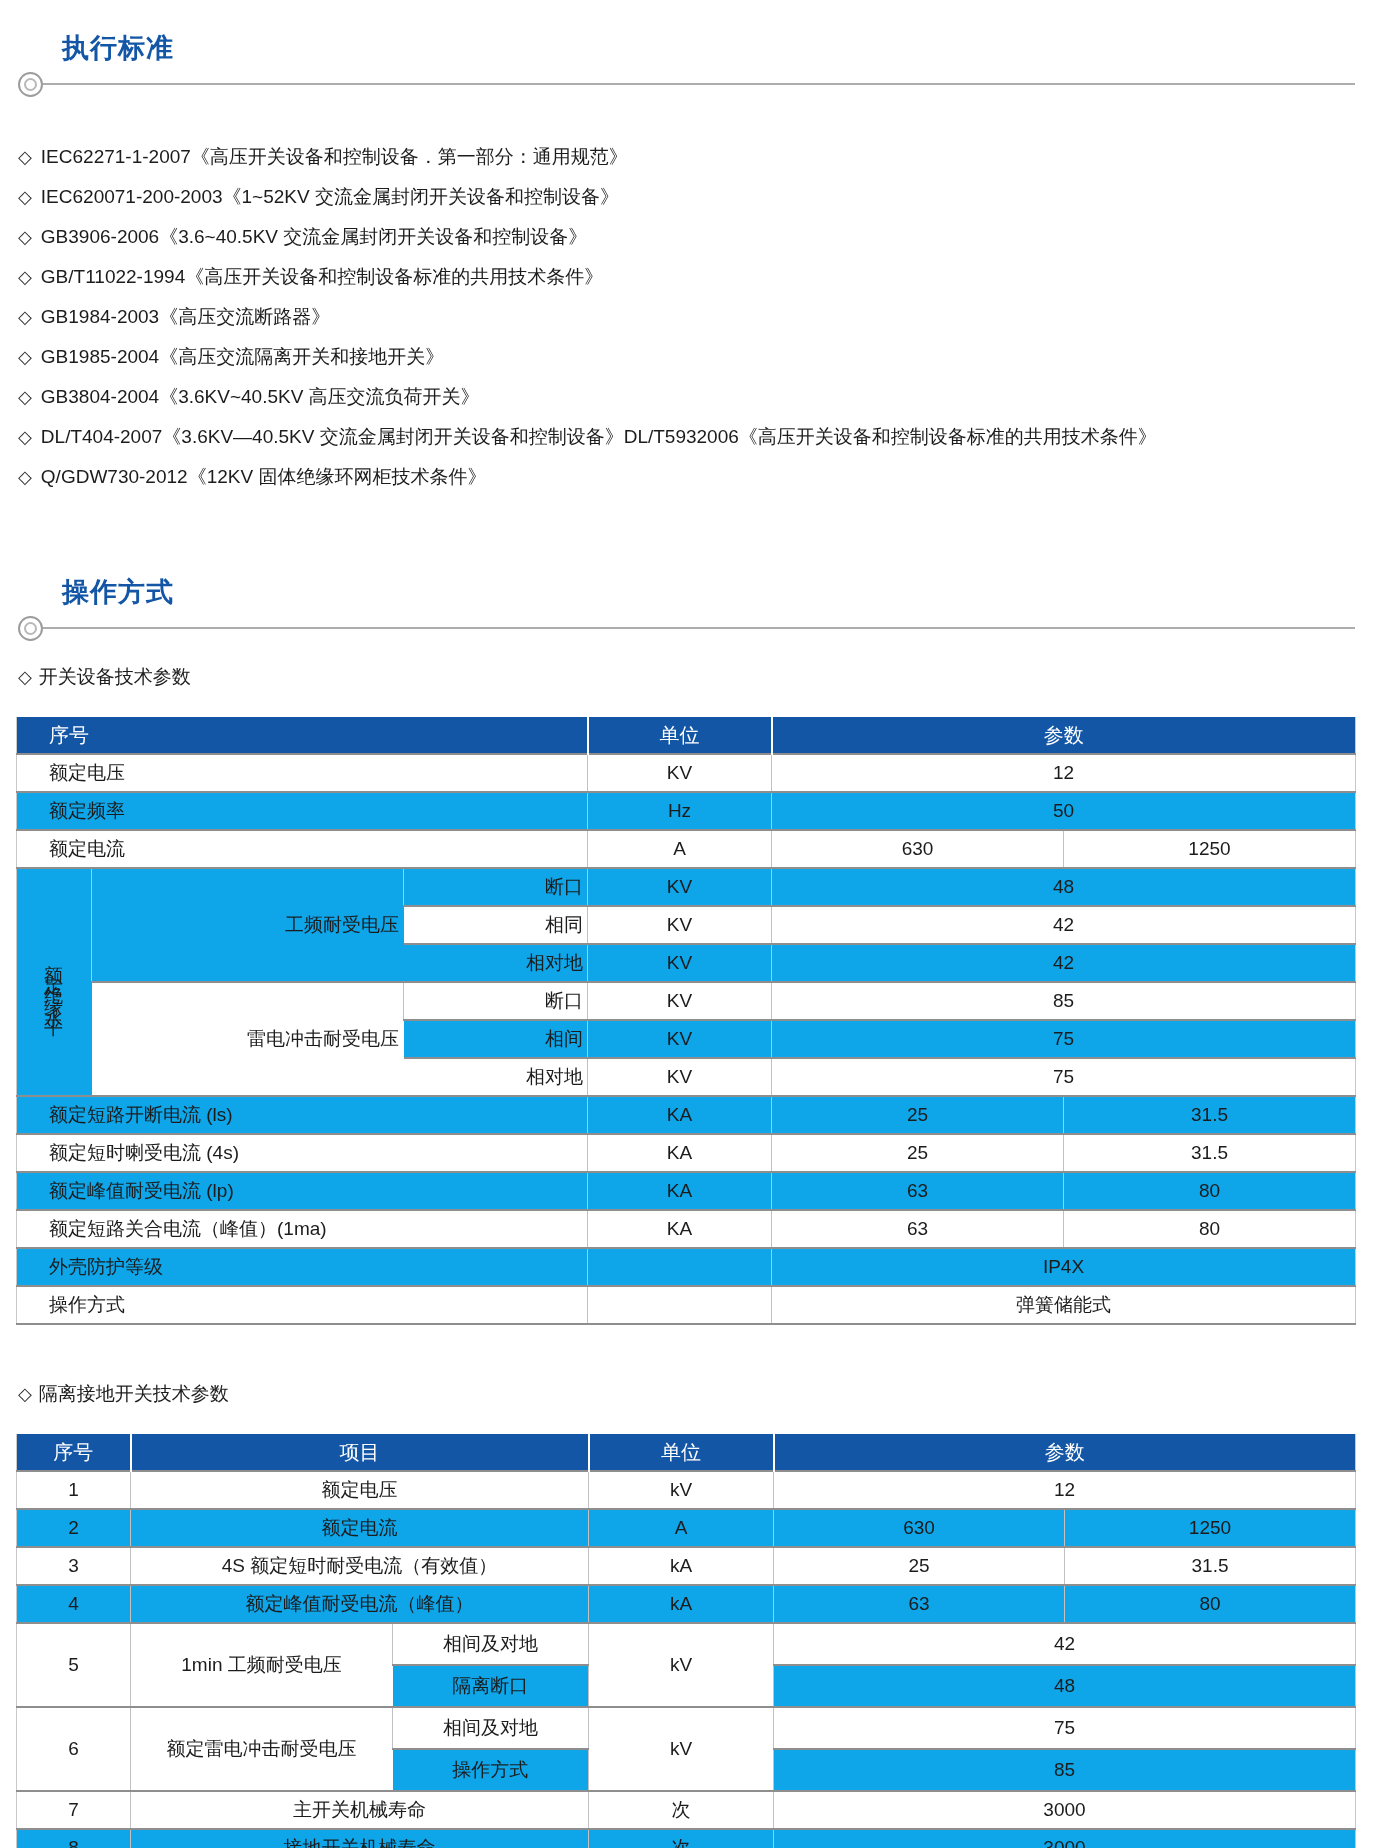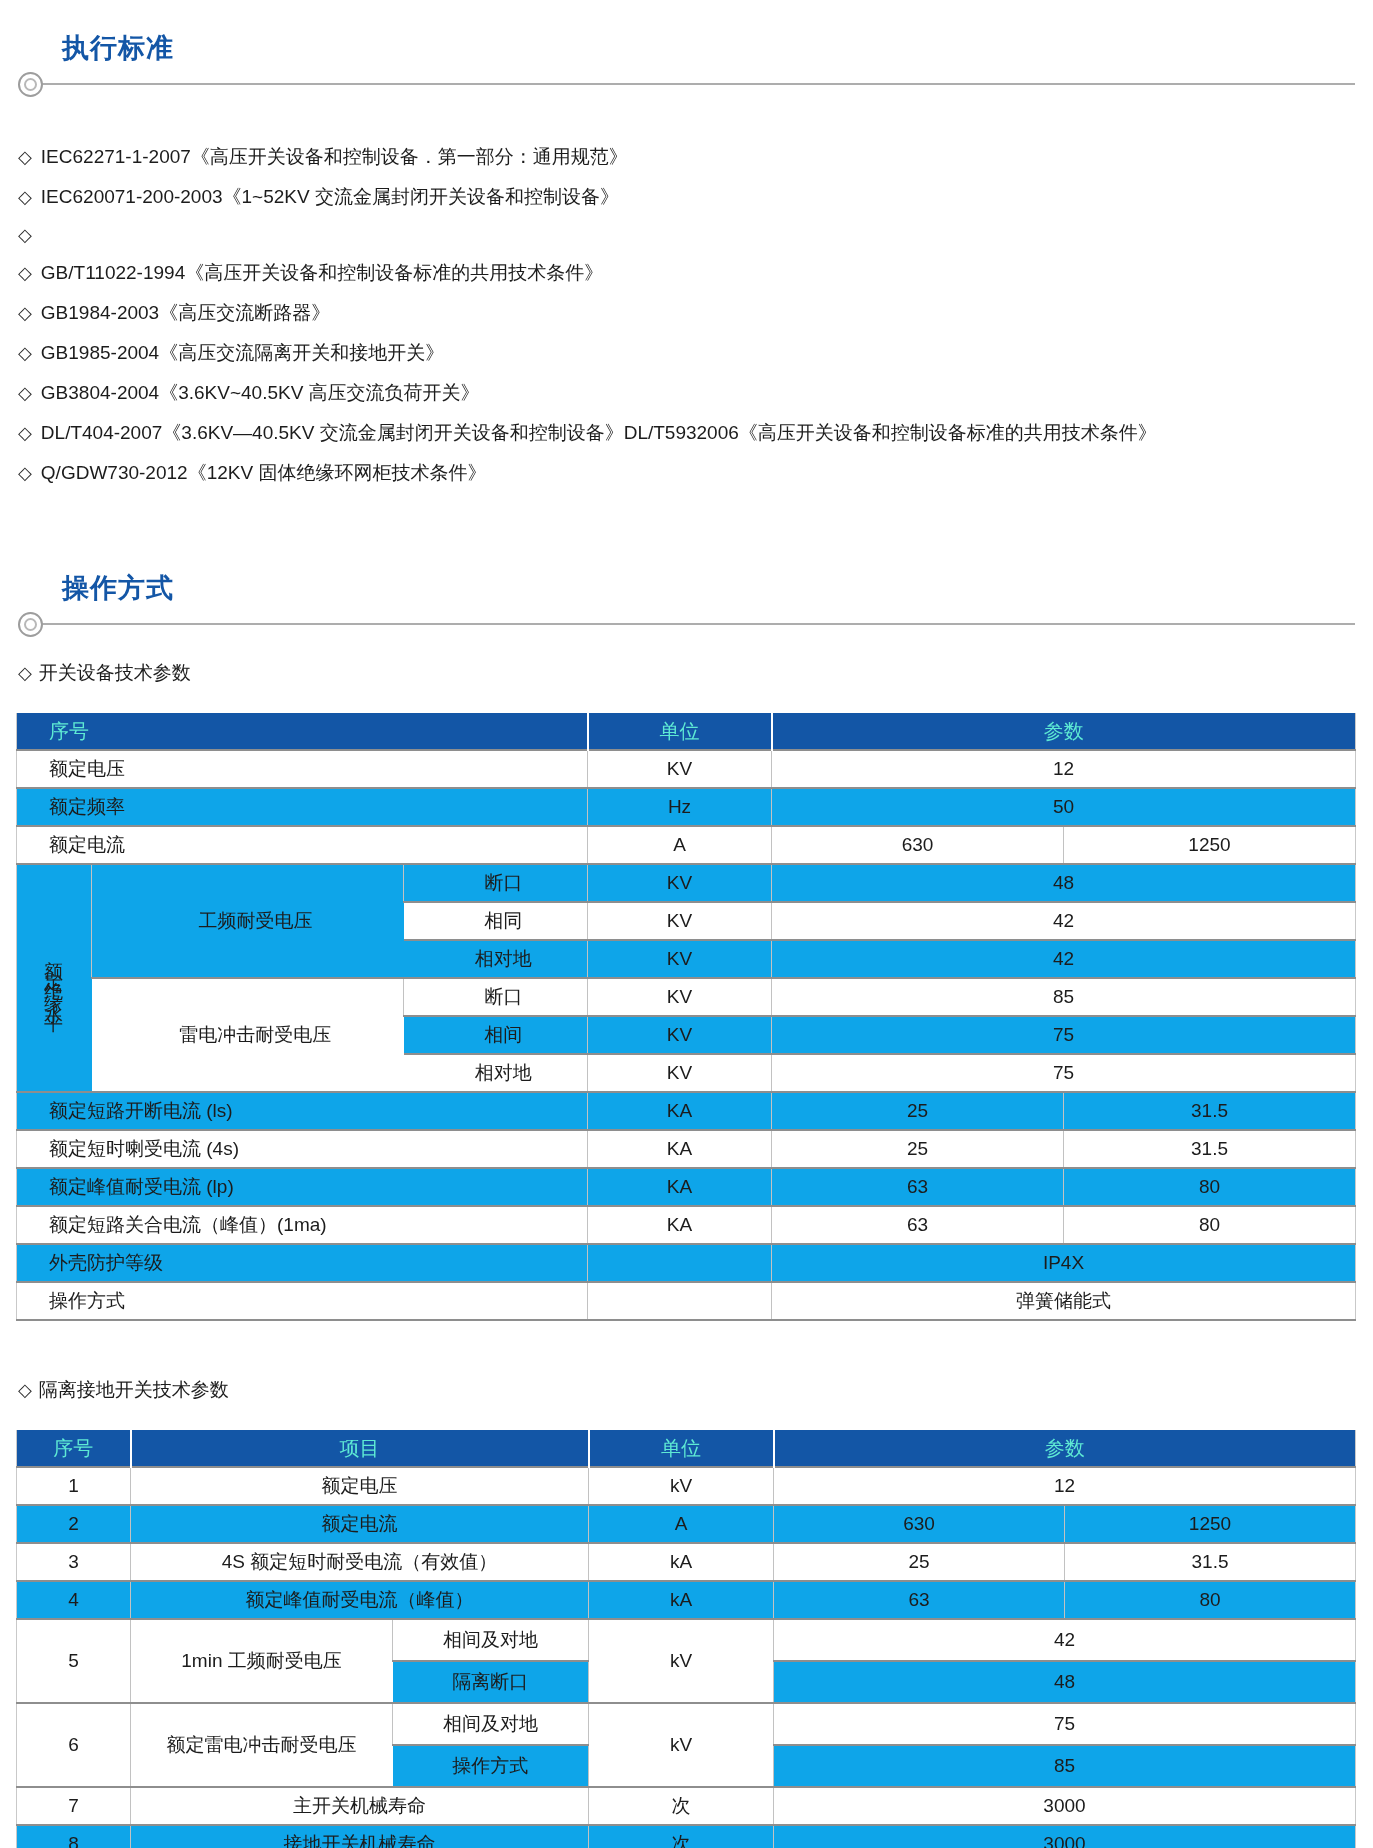--- a/index.html
+++ b/index.html
@@ -23,29 +23,29 @@
 
   .sec2 { margin-top:84px; }
 
   .subtitle { display:flex; align-items:center; gap:7px; font-size:19px; margin:20px 0 0 2px; }
   .subtitle .diamond { font-size:18px; }
 
   
   .ptable { border-collapse:collapse; table-layout:fixed; width:1339px; margin-top:27px;
             font-size:19px; border-left:1px solid #c9c9c9; border-right:1px solid #c9c9c9;
             border-bottom:2px solid #8e8e8e; }
-  .ptable th { background:#1356a6; color:#5eead4; font-weight:normal; font-size:20px;
+  .ptable th { background:#1356a6; color:#ffffff; font-weight:normal; font-size:20px;
                height:37px; padding:0; border-left:2px solid #ffffff; text-align:center; }
   .ptable th:first-child { border-left:none; }
   .ptable th.th-left { text-align:left; padding-left:32px; }
   .ptable td { height:38px; padding:0 4px; border-top:2px solid #8e8e8e; border-left:1px solid #c2c2c2;
                text-align:center; background:#ffffff; }
   .ptable td:first-child { border-left:none; }
   .ptable td.lbl { text-align:left; padding-left:32px; }
-  .ptable td.sub { text-align:center; padding-left:20px; }
+  .ptable td.sub { text-align:right; padding-left:20px; }
   .ptable td.alt { background:#0ea5e9; }
   .ptable td.tall { height:42px; }
   .vwrap { writing-mode:vertical-lr; text-orientation:upright; margin:0 auto; letter-spacing:11px;
            font-size:19px; line-height:1; }
   .t2 { margin-top:27px; }
 </style>
 </head>
 <body>
 
 <div class="page">
@@ -63,20 +63,21 @@
         <li>
             <span class="diamond">◇</span>
             <span>IEC62271-1-2007《高压开关设备和控制设备．第一部分：通用规范》</span>
           </li>
         <li>
             <span class="diamond">◇</span>
             <span>IEC620071-200-2003《1~52KV 交流金属封闭开关设备和控制设备》</span>
           </li>
         <li>
             <span class="diamond">◇</span>
+            <span>GB3906-2006《3.6~40.5KV 交流金属封闭开关设备和控制设备》</span>
           </li>
         <li>
             <span class="diamond">◇</span>
             <span>GB/T11022-1994《高压开关设备和控制设备标准的共用技术条件》</span>
           </li>
         <li>
             <span class="diamond">◇</span>
             <span>GB1984-2003《高压交流断路器》</span>
           </li>
         <li>

